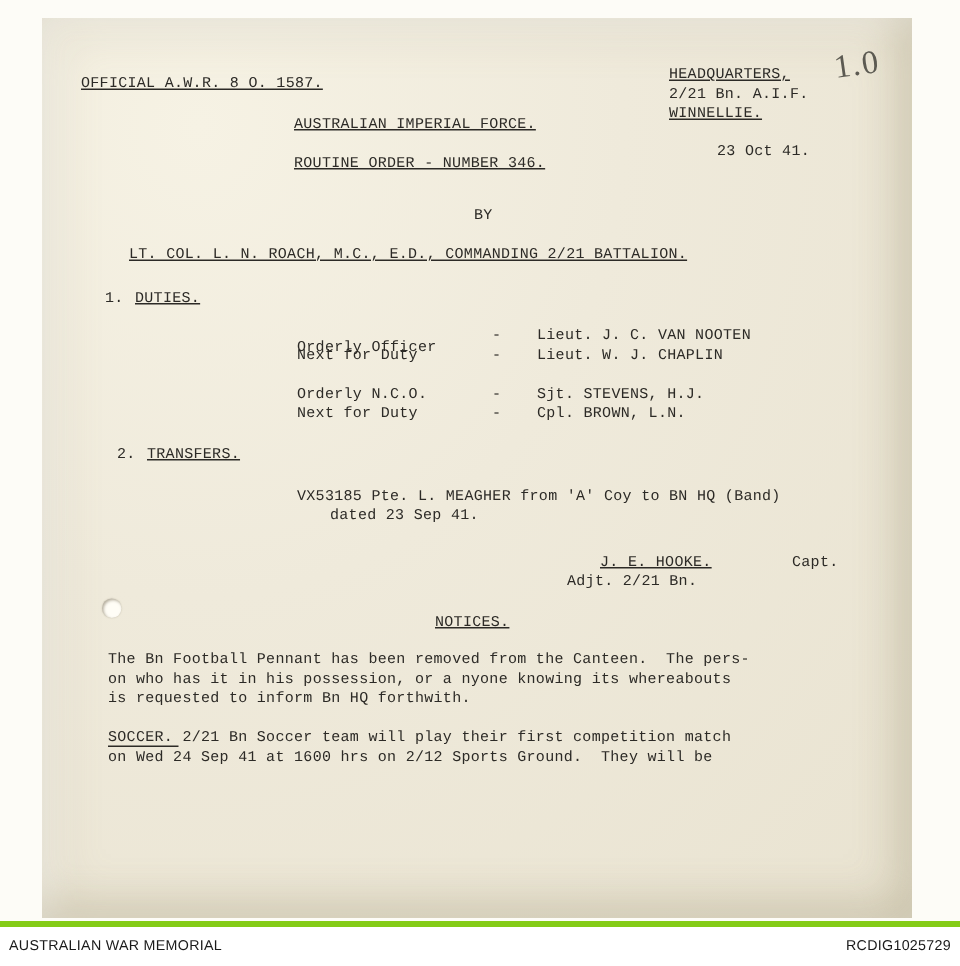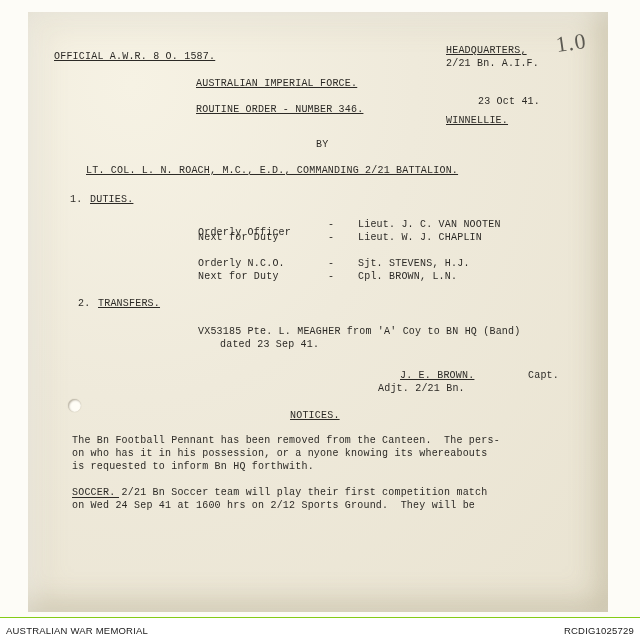--- a/index.html
+++ b/index.html
@@ -87,21 +87,21 @@
   }
 
   
   .footer {
     position: absolute;
     left: 0;
     bottom: 0;
     width: 640px;
     height: 26px;
     background: #ffffff;
-    border-top: 1px solid #84cc16;
+    border-top: 4px solid #84cc16;
   }
   .footer-left {
     position: absolute;
     left: 6px;
     top: 7px;
     font-family: "Liberation Sans", sans-serif;
     font-size: 9.5px;
     color: #1a1a1a;
     letter-spacing: 0.2px;
   }
@@ -125,21 +125,21 @@
     <div class="punch-hole"></div>
 
     <div class="pencil">1.0</div>
 
     <div class="typed">
 
       <div class="ln u" style="left:26px; top:38px;">OFFICIAL A.W.R. 8 O. 1587.</div>
 
       <div class="ln u" style="left:418px; top:32px;">HEADQUARTERS,</div>
       <div class="ln" style="left:418px; top:45px;">2/21 Bn. A.I.F.</div>
-      <div class="ln u" style="left:418px; top:58px;margin-top:44px;">WINNELLIE.</div>
+      <div class="ln u" style="left:418px; top:58px;">WINNELLIE.</div>
       <div class="ln" style="left:450px; top:83px;">23 Oct 41.</div>
 
       <div class="ln u" style="left:168px; top:65px;">AUSTRALIAN IMPERIAL FORCE.</div>
       <div class="ln u" style="left:168px; top:91px;">ROUTINE ORDER - NUMBER 346.</div>
 
       <div class="ln" style="left:268px; top:126px;padding-left:20px;">BY</div>
 
       <div class="ln u" style="left:58px; top:152px;">LT. COL. L. N. ROACH, M.C., E.D., COMMANDING 2/21 BATTALION.</div>
 
       <div class="ln" style="left:42px; top:181px;">1.</div>
@@ -160,21 +160,21 @@
       <div class="ln" style="left:170px; top:258px;">Next for Duty</div>
       <div class="ln" style="left:300px; top:258px;">-</div>
       <div class="ln" style="left:330px; top:258px;">Cpl. BROWN, L.N.</div>
 
       <div class="ln" style="left:50px; top:285px;">2.</div>
       <div class="ln u" style="left:70px; top:285px;">TRANSFERS.</div>
 
       <div class="ln" style="left:170px; top:313px;">VX53185 Pte. L. MEAGHER from 'A' Coy to BN HQ (Band)</div>
       <div class="ln" style="left:192px; top:326px;">dated 23 Sep 41.</div>
 
-      <div class="ln u" style="left:372px; top:357px;">J. E. BROWN.</div>
+      <div class="ln u" style="left:372px; top:357px;">J. E. HOOKE.</div>
       <div class="ln" style="left:500px; top:357px;">Capt.</div>
       <div class="ln" style="left:350px; top:370px;">Adjt. 2/21 Bn.</div>
 
       <div class="ln u" style="left:262px; top:397px;text-decoration:underline;">NOTICES.</div>
 
       <div class="ln" style="left:44px; top:422px;">The Bn Football Pennant has been removed from the Canteen.  The pers-</div>
       <div class="ln" style="left:44px; top:435px;">on who has it in his possession, or a nyone knowing its whereabouts</div>
       <div class="ln" style="left:44px; top:448px;">is requested to inform Bn HQ forthwith.</div>
 
       <div class="ln" style="left:44px; top:474px;">SOCCER. 2/21 Bn Soccer team will play their first competition match</div>

